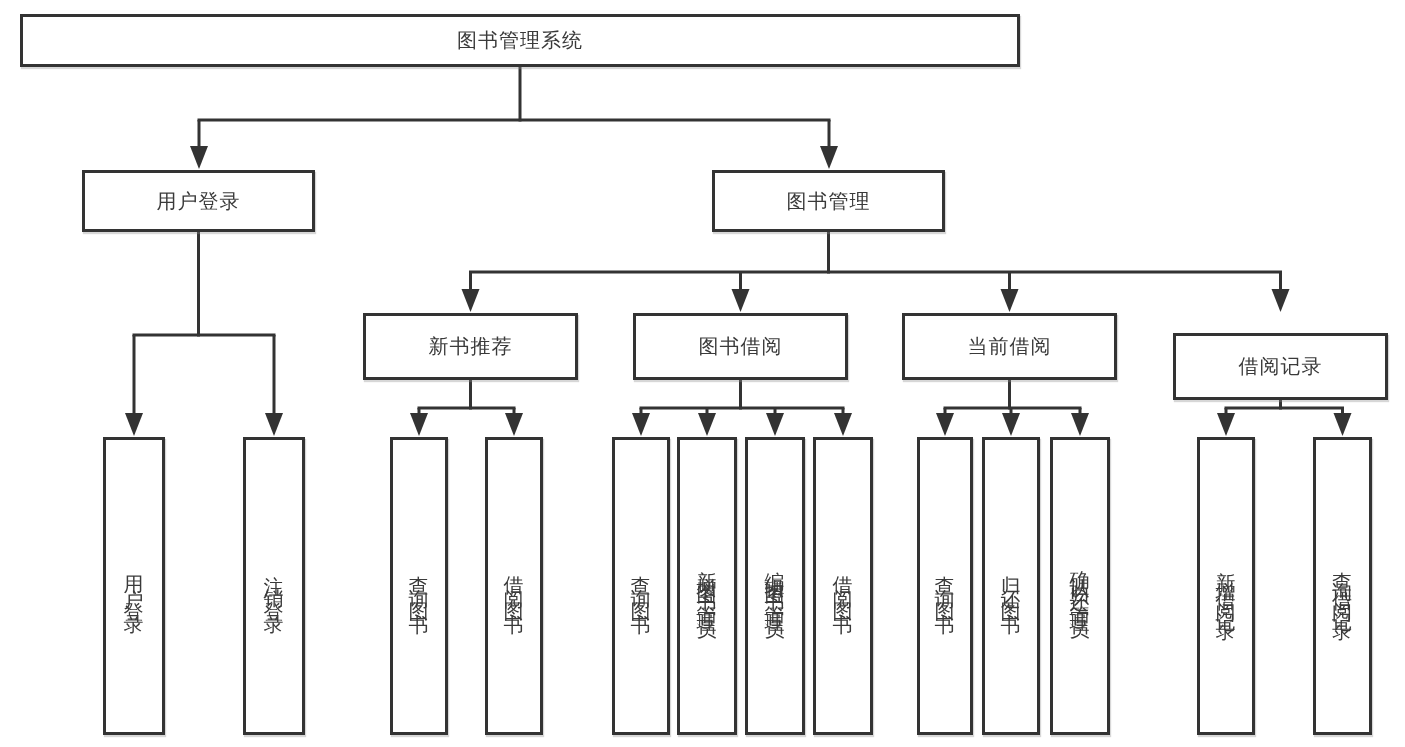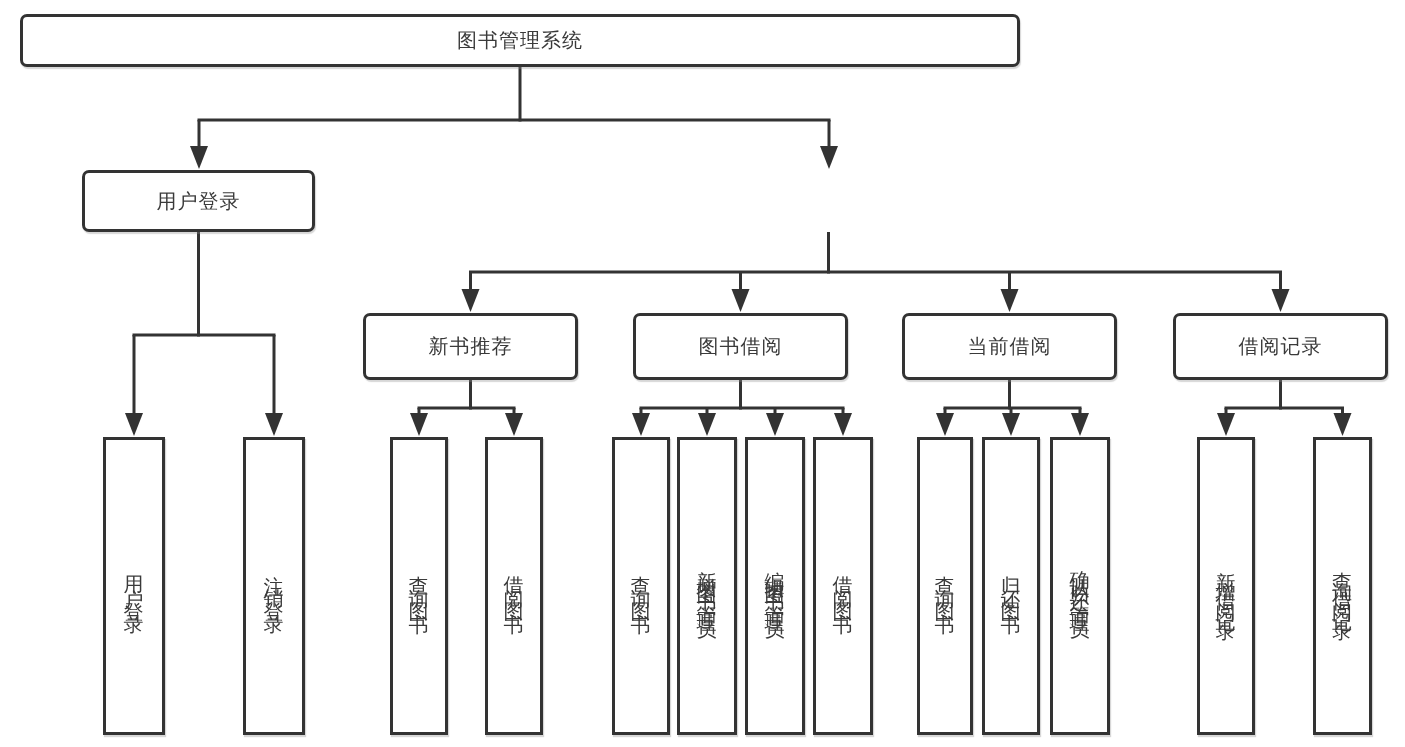--- a/index.html
+++ b/index.html
@@ -21,21 +21,21 @@
     position:absolute;
     box-sizing:border-box;
     border:3px solid var(--line);
     background:#fff;
     display:flex;
     align-items:center;
     justify-content:center;
     color:var(--text);
     box-shadow:1px 2px 1px rgba(140,140,140,0.35);
   }
-  .node.h{font-size:20px;letter-spacing:1px;border-radius:7px;}
+  .node.h{font-size:20px;letter-spacing:1px;}
   .node.root{left:20px;top:14px;width:1000px;height:53px;}
   .node.l2a{left:82px;top:170px;width:233px;height:62px;}
   .node.l2b{left:712px;top:170px;width:233px;height:62px;}
   .node.l3{top:313px;width:215px;height:67px;}
   .node.leaf{top:437px;height:298px;}
   .vtext{
     writing-mode:vertical-rl;
     text-orientation:mixed;
     font-size:20px;
     letter-spacing:13px;
@@ -124,31 +124,34 @@
     </g>
   </svg>
 
   <div class="node h root">
     <span>图书管理系统</span>
   </div>
 
   <div class="node h l2a">
     <span>用户登录</span>
   </div>
+  <div class="node h l2b">
+    <span>图书管理</span>
+  </div>
 
   <div class="node h l3" style="left:363px;">
     <span>新书推荐</span>
   </div>
   <div class="node h l3" style="left:633px;">
     <span>图书借阅</span>
   </div>
   <div class="node h l3" style="left:902px;">
     <span>当前借阅</span>
   </div>
-  <div class="node h l3" style="left:1173px;">
+  <div class="node h l3" style="left:1173px;margin-top:20px;">
     <span>借阅记录</span>
   </div>
 
   <div class="node leaf" style="left:103px;width:62px;">
     <span class="vtext">用户登录</span>
   </div>
   <div class="node leaf" style="left:243px;width:62px;">
     <span class="vtext">注销登录</span>
   </div>
 

